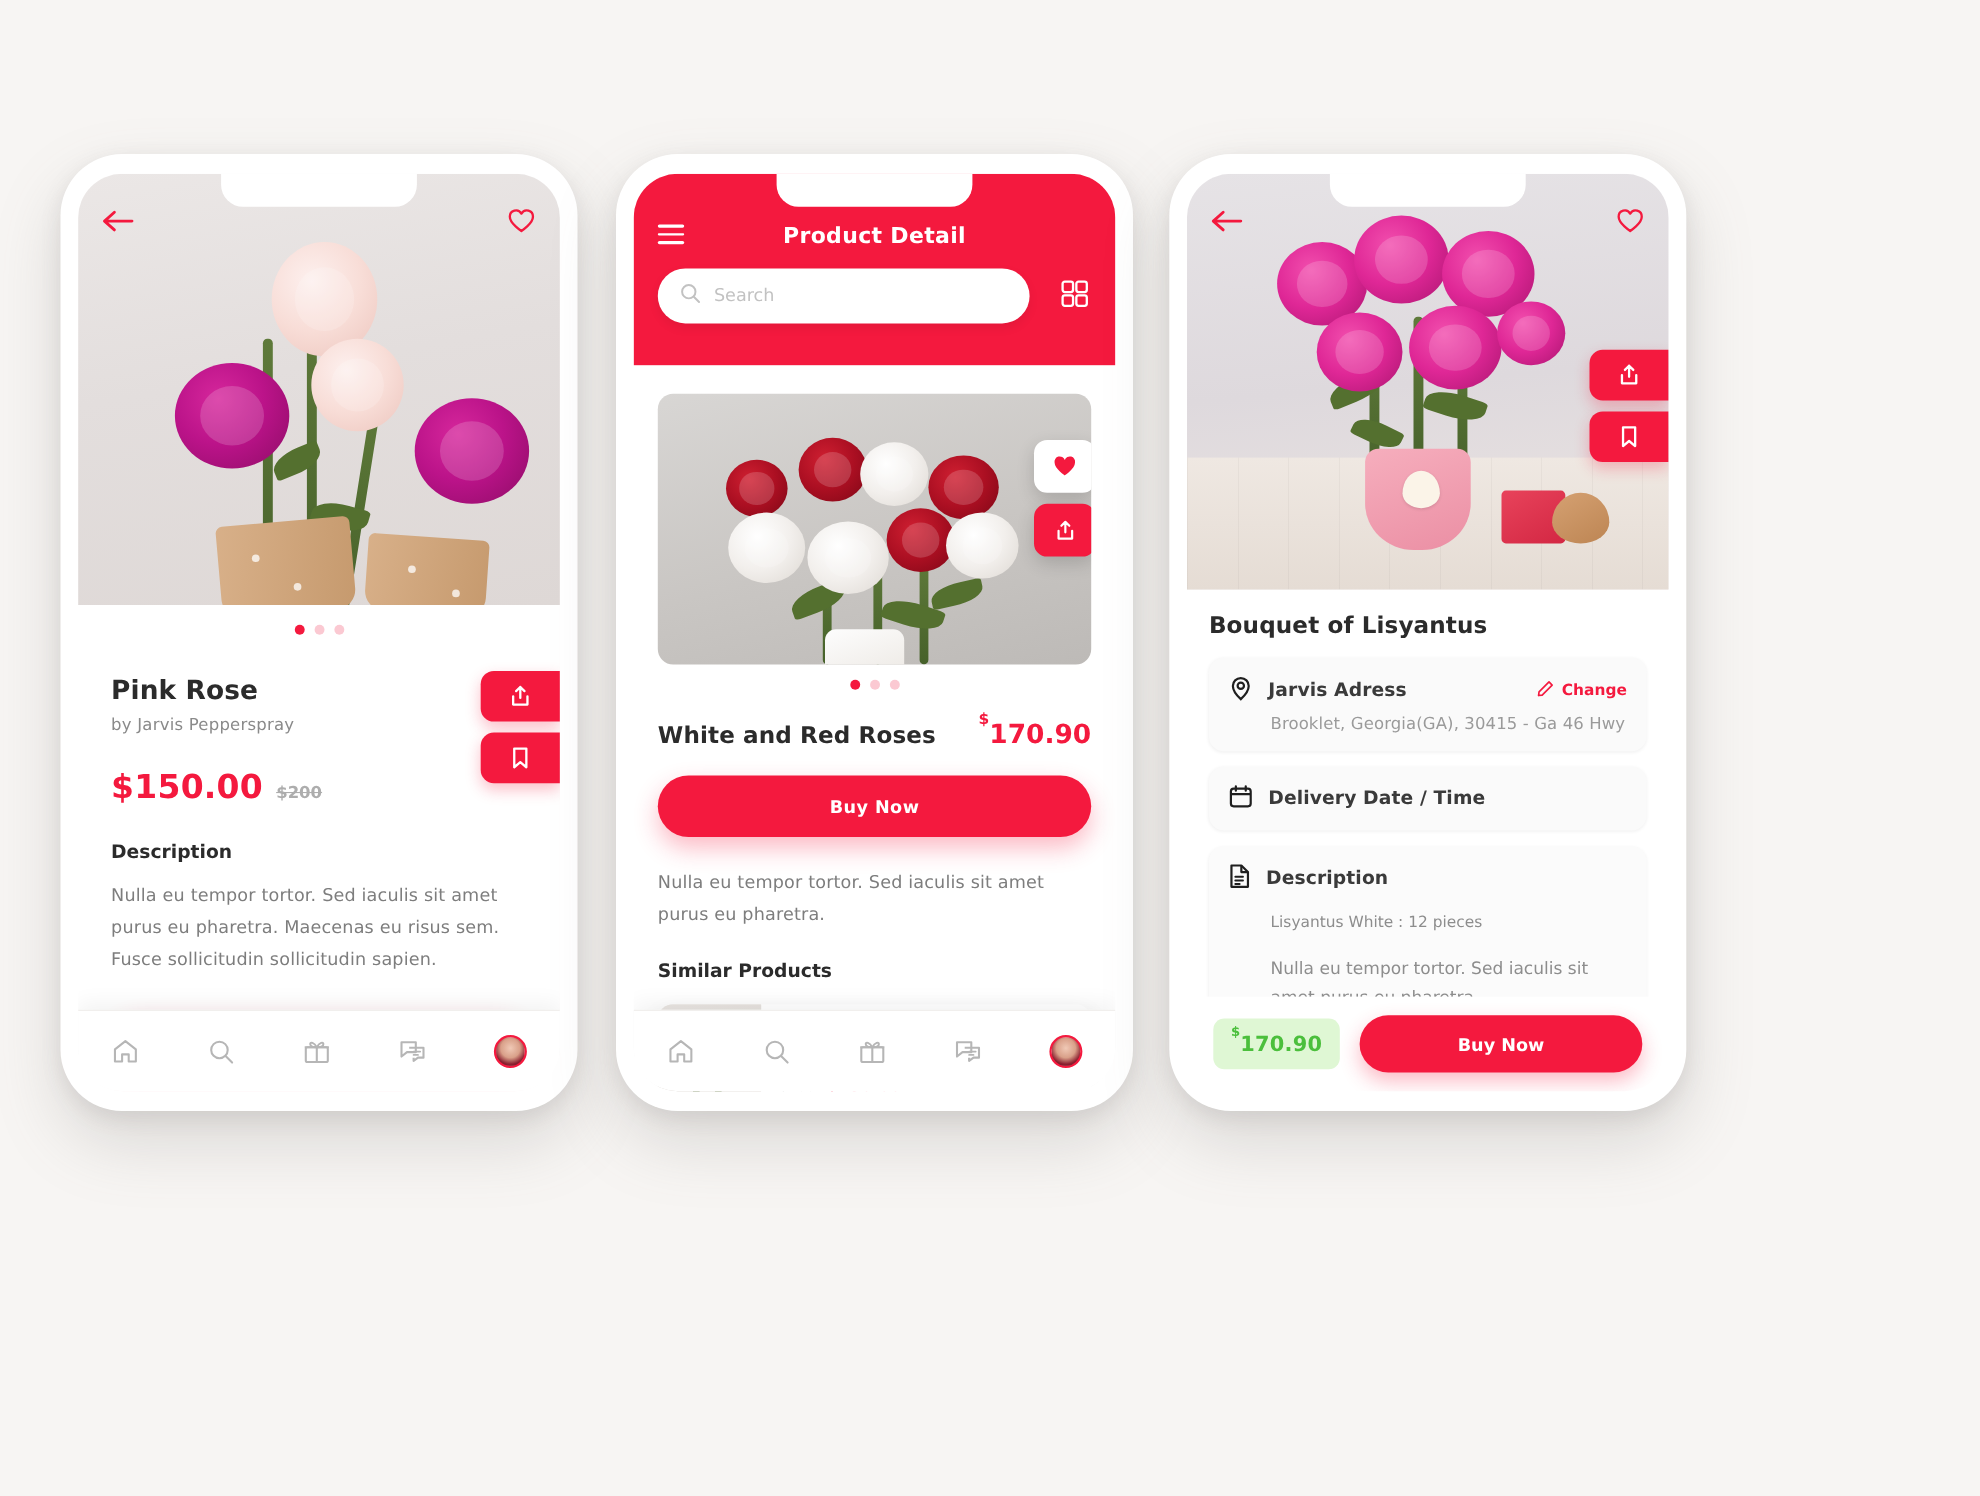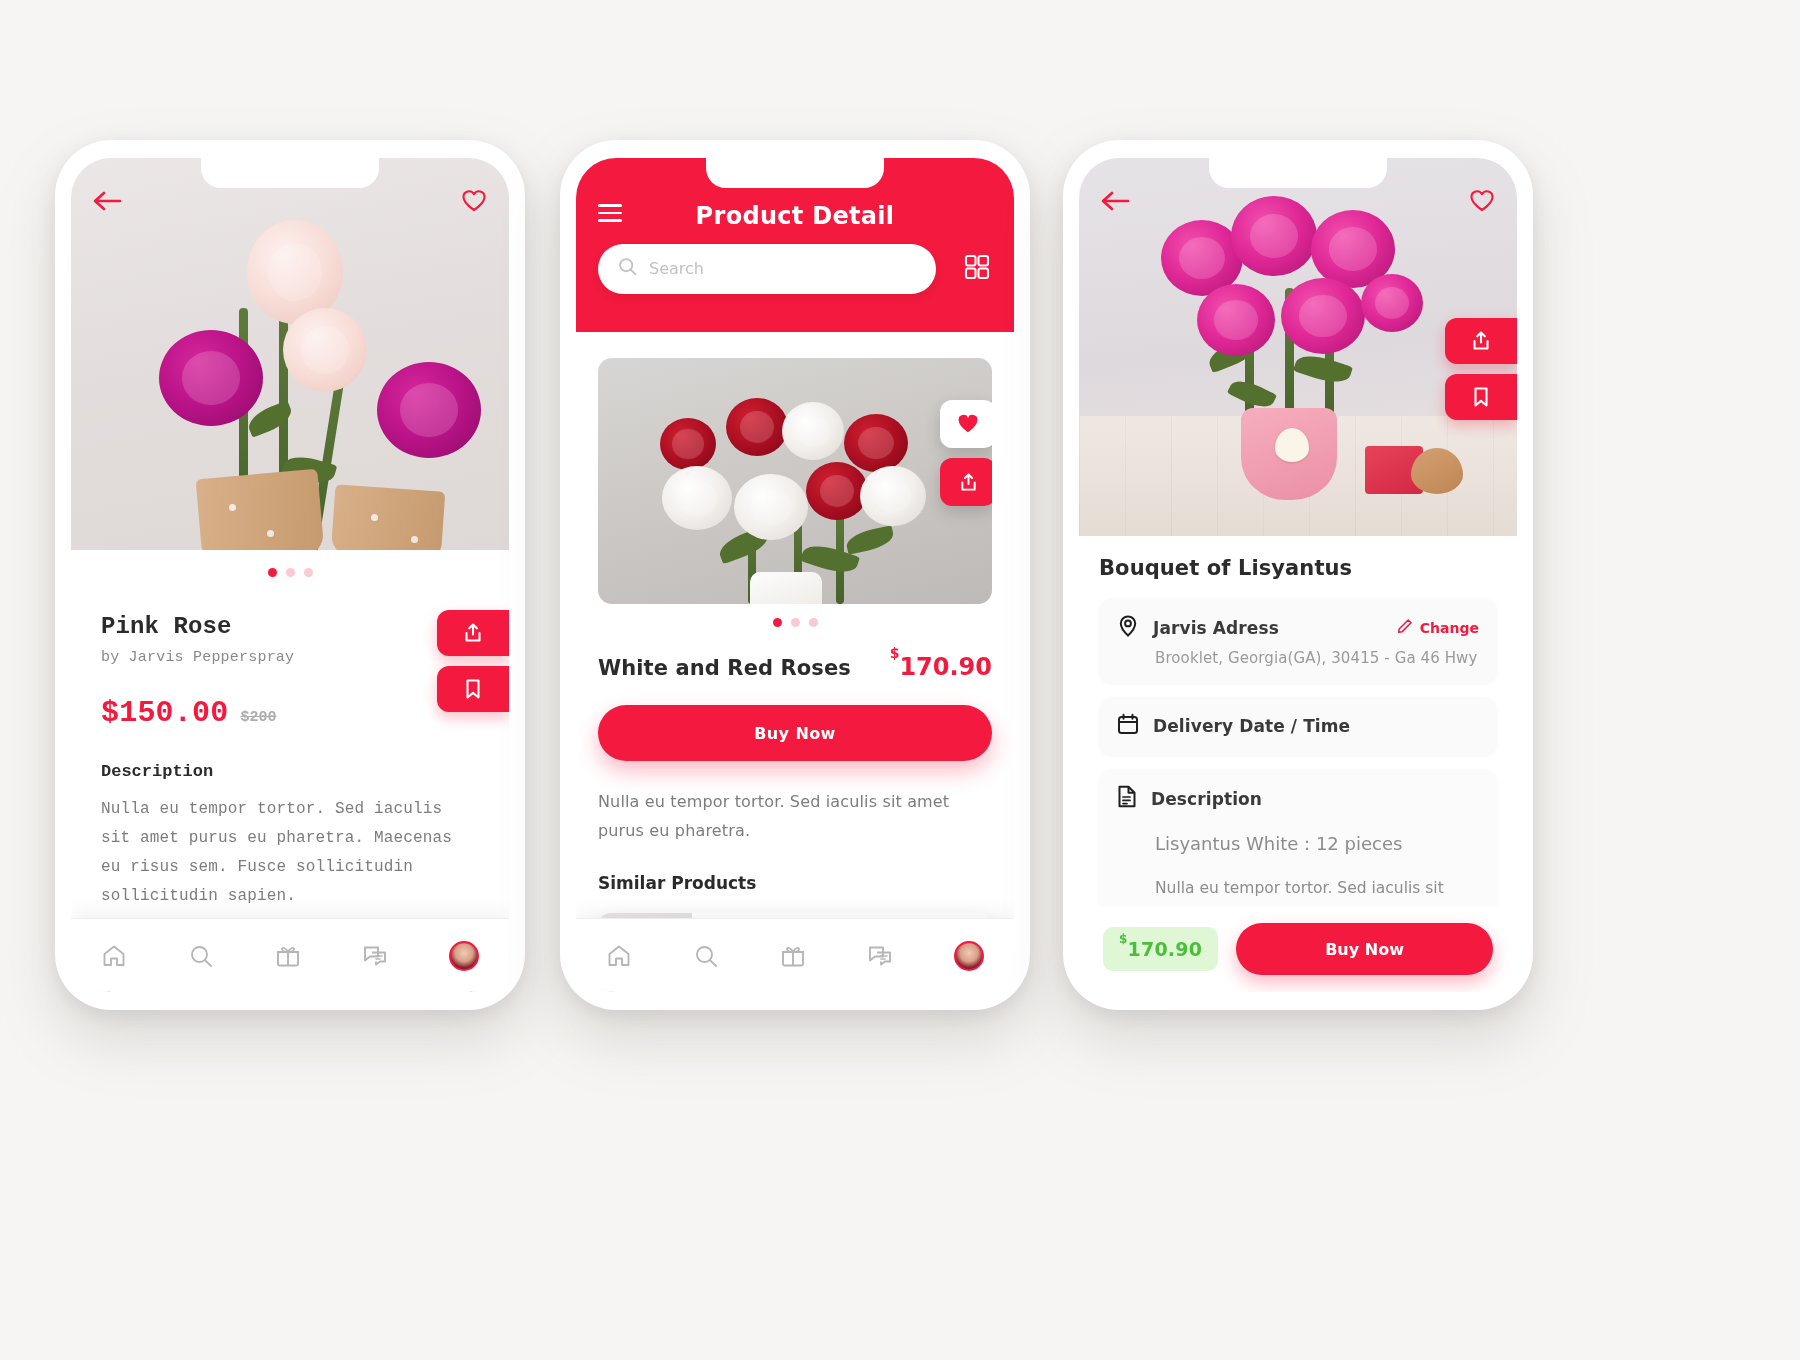--- a/index.html
+++ b/index.html
@@ -99,21 +99,21 @@
     cursor:pointer;
   }
   .fab-sq {
     width:56px; height:48px; background:#ffffff; border-radius:12px;
     display:flex; align-items:center; justify-content:center;
     box-shadow:0 6px 16px rgba(0,0,0,.16); cursor:pointer;
   }
   .fab-sq.red { background:#f4193e; }
 
   
-  .body-wrap { padding: 0 30px; font-family: Liberation Mono, monospace; }
+  .body-wrap { padding: 0 30px; }
   h1.title { font-size:24px; font-weight:700; color:#2b2b2b; letter-spacing:.1px; }
   .byline { font-size:15px; color:#8a8a8a; margin-top:9px; letter-spacing:.2px; }
   .price-row { margin-top:30px; display:flex; align-items:baseline; gap:12px; }
   .price-main { font-size:30px; font-weight:700; color:#f4193e; letter-spacing:.2px; }
   .price-old { font-size:15px; color:#adadad; text-decoration:line-through; font-weight:700; }
   .sec-head { font-size:17px; font-weight:700; color:#2b2b2b; }
   .para { font-size:16px; line-height:1.82; color:#7d7d7d; letter-spacing:.15px; }
 
   .btn-buy {
     width:100%; height:56px; border:none; border-radius:30px;
@@ -145,21 +145,21 @@
   .red-header .notch-cut {
     position:absolute; top:0; left:50%; transform:translateX(-50%);
     width:178px; height:30px; background:#fff;
     border-bottom-left-radius:20px; border-bottom-right-radius:20px;
   }
   .rh-top { position:relative; display:flex; align-items:center; padding:46px 22px 0; }
   .hamb { width:24px; display:flex; flex-direction:column; gap:5px; cursor:pointer; }
   .hamb i { display:block; height:2.5px; background:#fff; border-radius:2px; }
   .rh-title {
     position:absolute; left:0; right:0; text-align:center; top:44px;
-    color:#fff; font-size:24px; font-weight:700; letter-spacing:.3px;
+    color:#fff; font-size:20px; font-weight:700; letter-spacing:.3px;
   }
   .searchrow { display:flex; align-items:center; gap:28px; padding:22px 22px 0; }
   .searchbox {
     flex:1; height:50px; background:#fff; border-radius:26px;
     display:flex; align-items:center; gap:12px; padding:0 20px;
     box-shadow:0 4px 10px rgba(0,0,0,.07);
   }
   .searchbox input {
     border:none; outline:none; font-size:16px; color:#555;
     font-family:inherit; background:transparent; width:100%;
@@ -182,21 +182,21 @@
   
   .card3 {
     background:#fafafa; border-radius:14px; padding:16px 18px; margin-bottom:14px;
     box-shadow:0 1px 3px rgba(0,0,0,.05);
   }
   .card3-row { display:flex; align-items:center; gap:14px; }
   .card3-label { font-size:17px; font-weight:700; color:#3a3a3a; letter-spacing:.1px; }
   .change-btn { margin-left:auto; display:flex; align-items:center; gap:7px; cursor:pointer; }
   .change-txt { font-size:14px; color:#f4193e; font-weight:600; }
   .addr { font-size:15px; color:#9a9a9a; margin-top:7px; padding-left:38px; letter-spacing:.1px; }
-  .desc-line { font-size:18px; color:#8d8d8d; line-height:1.95; padding-left:38px; }
+  .desc-line { font-size:14px; color:#8d8d8d; line-height:1.95; padding-left:38px; }
   .desc-para { font-size:15.5px; color:#8d8d8d; line-height:1.75; padding-left:38px; margin-top:14px; }
 
   .bottombar3 {
     position:absolute; left:0; right:0; bottom:0; height:86px; background:#fff;
     display:flex; align-items:center; gap:18px; padding:0 24px; z-index:35;
   }
   .pricepill {
     background:#dff7d4; color:#4bbf3c; border-radius:10px;
     padding:11px 16px; font-size:19px; font-weight:700; letter-spacing:.2px;
   }

